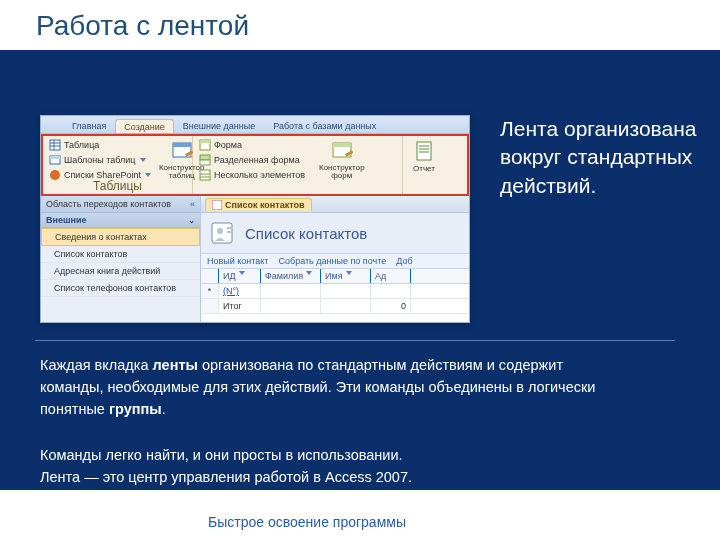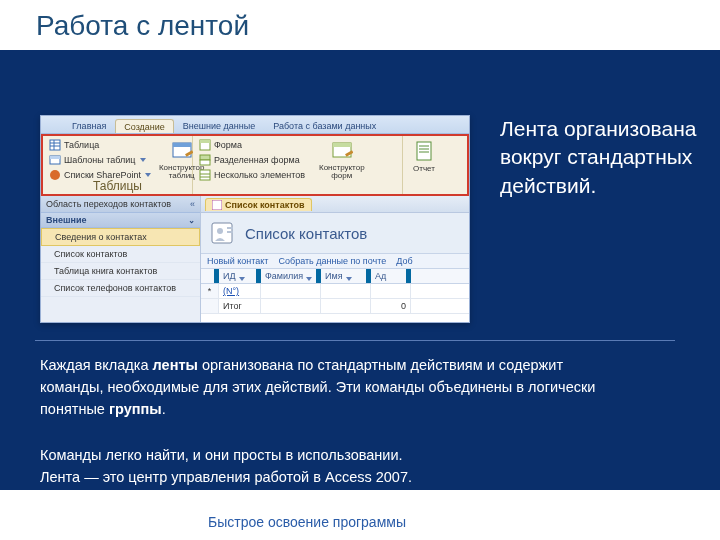--- a/index.html
+++ b/index.html
@@ -39,21 +39,21 @@
 
   .docarea { flex: 1; background: #fff; display: flex; flex-direction: column; }
   .doctab { height: 17px; background: linear-gradient(#e6edf7,#d3dfef); border-bottom: 1px solid #b9c8e0; display: flex; align-items: center; padding-left: 4px; gap: 4px; }
   .doctab .t { background: #f7e6b3; border: 1px solid #e0c663; border-bottom: none; padding: 1px 6px; border-radius: 3px 3px 0 0; display: flex; align-items: center; gap: 3px; color: #6b4a00; font-weight: 600; }
   .formhdr { display: flex; align-items: center; gap: 8px; padding: 6px 8px; background: #e7eef7; border-bottom: 1px solid #c7d4e8; }
   .formhdr .ic { width: 28px; height: 28px; }
   .formhdr .ft { font-size: 15px; color: #3a5a8f; }
   .formbar { background: #eef3fb; border-bottom: 1px solid #c7d4e8; padding: 2px 6px; display: flex; gap: 10px; color: #2b5ca8; }
   .formbar span { cursor: default; }
   .gridhdr { display: flex; border-bottom: 1px solid #c7d4e8; background: #f4f7fc; }
-  .gridhdr div { padding: 2px 4px; border-right: 5px solid #0369a1; color: #3a5a8f; display:flex; align-items:flex-end; gap:2px; }
+  .gridhdr div { padding: 2px 4px; border-right: 1px solid #0369a1; color: #3a5a8f; display:flex; align-items:flex-start; gap:2px; }
   .gridrow { display: flex; border-bottom: 1px solid #e1e7f0; }
   .gridrow div { padding: 2px 4px; border-right: 1px solid #e1e7f0; min-height: 14px; }
   .c0 { width: 18px; text-align:center; background:#f4f7fc; }
   .c1 { width: 42px; }
   .c2 { width: 60px; }
   .c3 { width: 50px; }
   .c4 { width: 40px; }
   .link { color: #1a4fb3; text-decoration: underline; }
   .tri { display:inline-block; width:0; height:0; border-left:3px solid transparent; border-right:3px solid transparent; border-top:4px solid #5a7bb5; vertical-align: middle; margin-left:1px; }
 
@@ -247,21 +247,21 @@
                 </svg>
               </span>
             <span>Список контактов</span>
           </div>
           <div class="navitem">
             <span class="i">
                 <svg viewBox="0 0 12 12">
                   <rect x="2" y="1" width="8" height="10" fill="#fff" stroke="#5a8f3a"></rect>
                 </svg>
               </span>
-            <span>Таблица книга контактов</span>
+            <span>Адресная книга действий</span>
           </div>
           <div class="navitem">
             <span class="i">
                 <svg viewBox="0 0 12 12">
                   <rect x="2" y="1" width="8" height="10" fill="#fff" stroke="#5a8f3a"></rect>
                 </svg>
               </span>
             <span>Список телефонов контактов</span>
           </div>
         </div>

